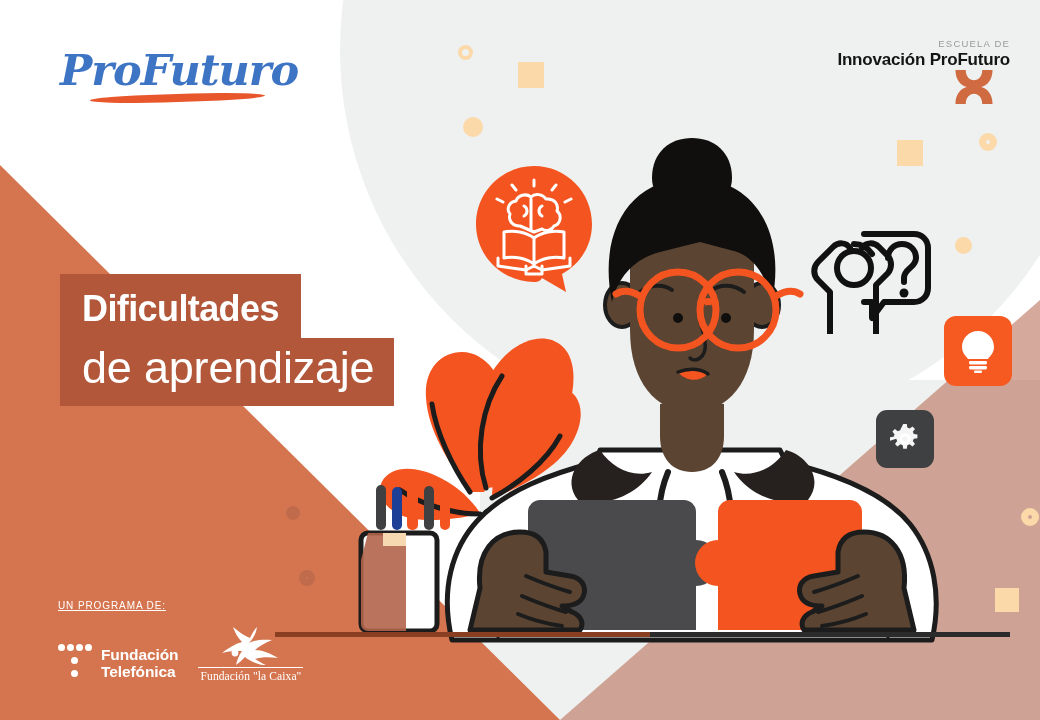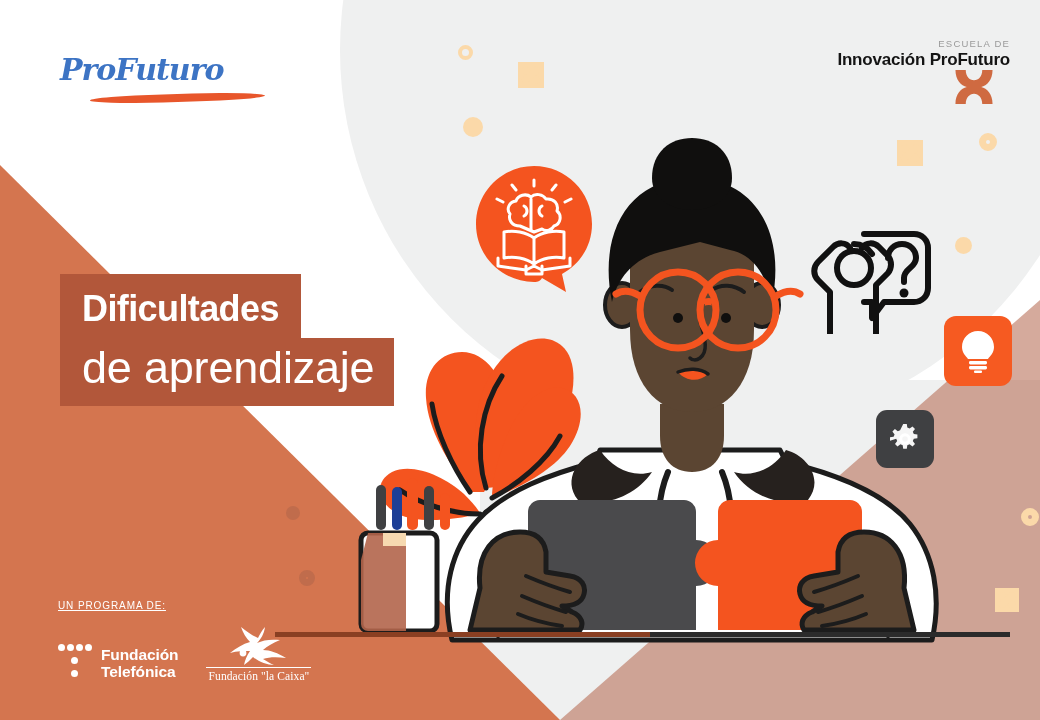--- a/index.html
+++ b/index.html
@@ -48,21 +48,21 @@
   .cross i{
     position:absolute; left:50%; top:50%; border-radius:4px; background:inherit;
   }
 
   
   .profuturo{
     position:absolute; left:60px; top:42px; width:220px; height:62px;
   }
   .pf-text{
     font-family:"DejaVu Serif", serif;
-    font-style:italic; font-weight:700; font-size:30px;
+    font-style:italic; font-weight:700; font-size:43px;
     color:#3d74c4; letter-spacing:-1px; line-height:56px; white-space:nowrap;
   }
   .pf-underline{
     position:absolute; left:30px; top:52px; width:175px; height:8px;
     background:#e8562b; border-radius:50%/60%;
     transform:rotate(-1.6deg);
   }
 
   .escuela{
     position:absolute; right:30px; top:38px; height:66px;
@@ -92,21 +92,21 @@
     margin-top:-2px;
   }
 
   
   .footer{ position:absolute; left:58px; top:600px; }
   .prog-label{
     font-size:10px; font-weight:500; letter-spacing:.9px; color:#ffffff;
     text-transform:uppercase;
     text-decoration:underline;
   }
-  .logos-row{ display:flex; align-items:flex-end; gap:28px; margin-top:16px; }
+  .logos-row{ display:flex; align-items:flex-end; gap:20px; margin-top:16px; }
 
   .ft-logo{ display:flex; align-items:center; gap:9px; }
   .ft-dots{ position:relative; width:34px; height:38px; }
   .ft-dots span{ position:absolute; width:7px; height:7px; border-radius:50%; background:#fff; }
   .ft-name{
     color:#fff; font-size:15.5px; font-weight:700; line-height:17px; letter-spacing:-.1px;
   }
 
   .caixa{ width:105px; position:relative; }
   .caixa-star{ width:62px; height:38px; margin:0 auto 2px auto; display:block; }

